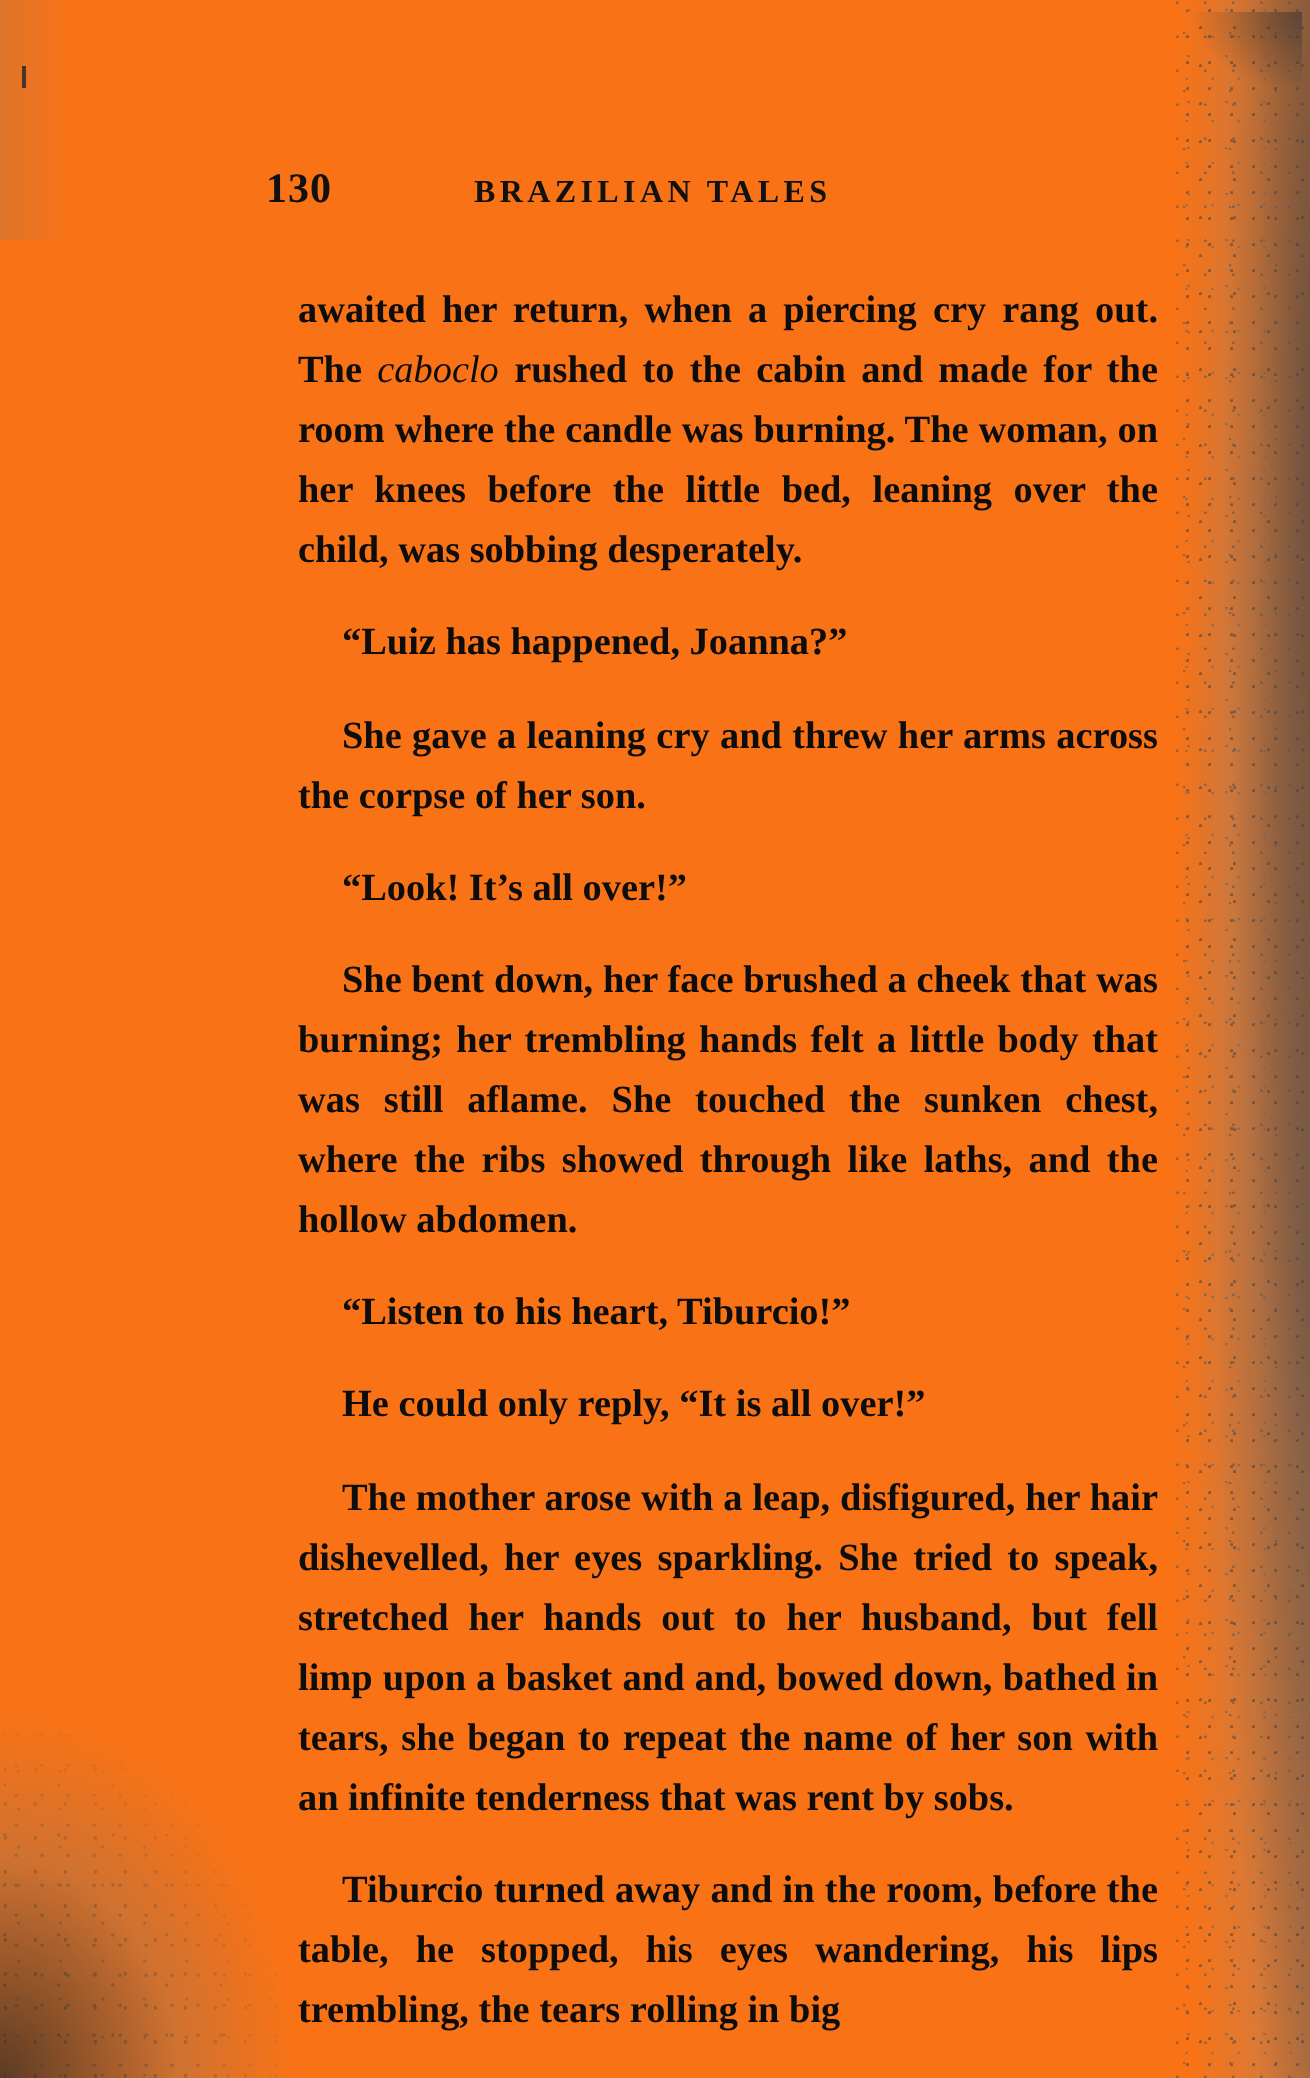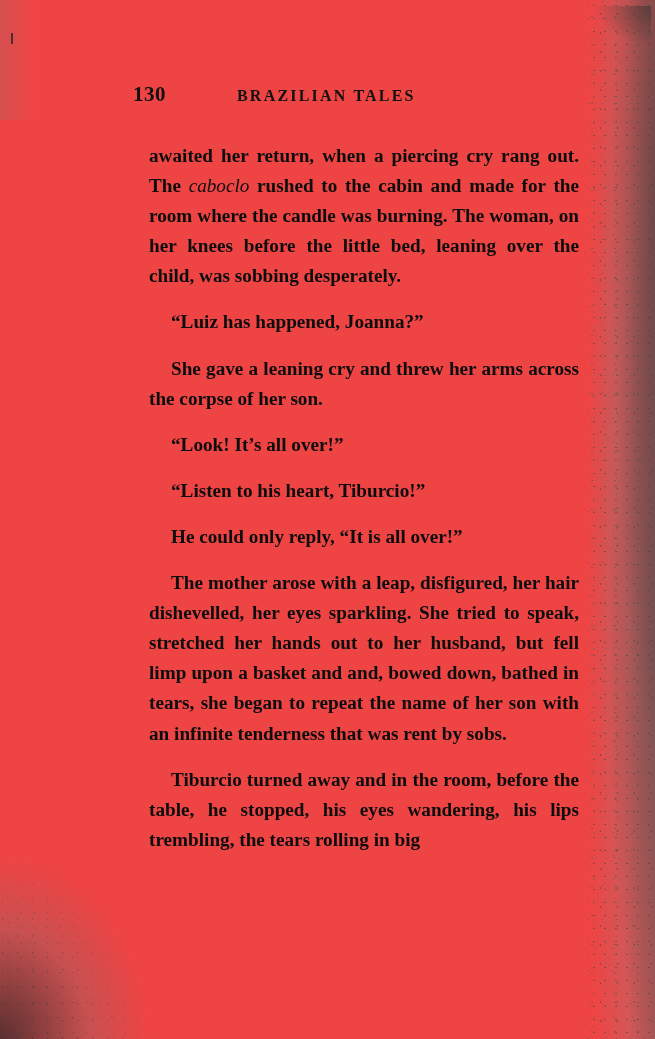--- a/index.html
+++ b/index.html
@@ -12,21 +12,21 @@
     background: #ffffff;
     font-family: "Liberation Serif", serif;
     overflow: hidden;
     position: relative;
   }
 
   
   .page {
     position: absolute;
     inset: 0;
-    background: #ef4444;
+    background: #f97316;
     padding-left: 29px;
   }
 
   
   .scan-edge-right {
     position: absolute;
     top: 0;
     right: 0;
     width: 68px;
     height: 100%;
@@ -172,20 +172,21 @@
     <div class="running-head">
       <span class="folio">130</span>
       <span class="book-title">BRAZILIAN TALES</span>
     </div>
 
     <div class="body-text" id="body-text">
         <p><span>awaited her return, when a piercing cry rang out.  The </span><em>caboclo</em><span> rushed to the cabin and made for the room where the candle was burning.  The woman, on her knees before the little bed, leaning over the child, was sobbing desperately.</span></p>
         <p class="indent"><span>“Luiz has happened, Joanna?”</span></p>
         <p class="indent"><span>She gave a leaning cry and threw her arms across the corpse of her son.</span></p>
         <p class="indent"><span>“Look!  It’s all over!”</span></p>
+        <p class="indent"><span>She bent down, her face brushed a cheek that was burning; her trembling hands felt a little body that was still aflame.  She touched the sunken chest, where the ribs showed through like laths, and the hollow abdomen.</span></p>
         <p class="indent"><span>“Listen to his heart, Tiburcio!”</span></p>
         <p class="indent"><span>He could only reply, “It is all over!”</span></p>
         <p class="indent"><span>The mother arose with a leap, disfigured, her hair dishevelled, her eyes sparkling.  She tried to speak, stretched her hands out to her husband, but fell limp upon a basket and and, bowed down, bathed in tears, she began to repeat the name of her son with an infinite tenderness that was rent by sobs.</span></p>
         <p class="indent"><span>Tiburcio turned away and in the room, before the table, he stopped, his eyes wandering, his lips trembling, the tears rolling in big</span></p>
       </div>
 
   </div>
 </div>
 
 </body></html>

